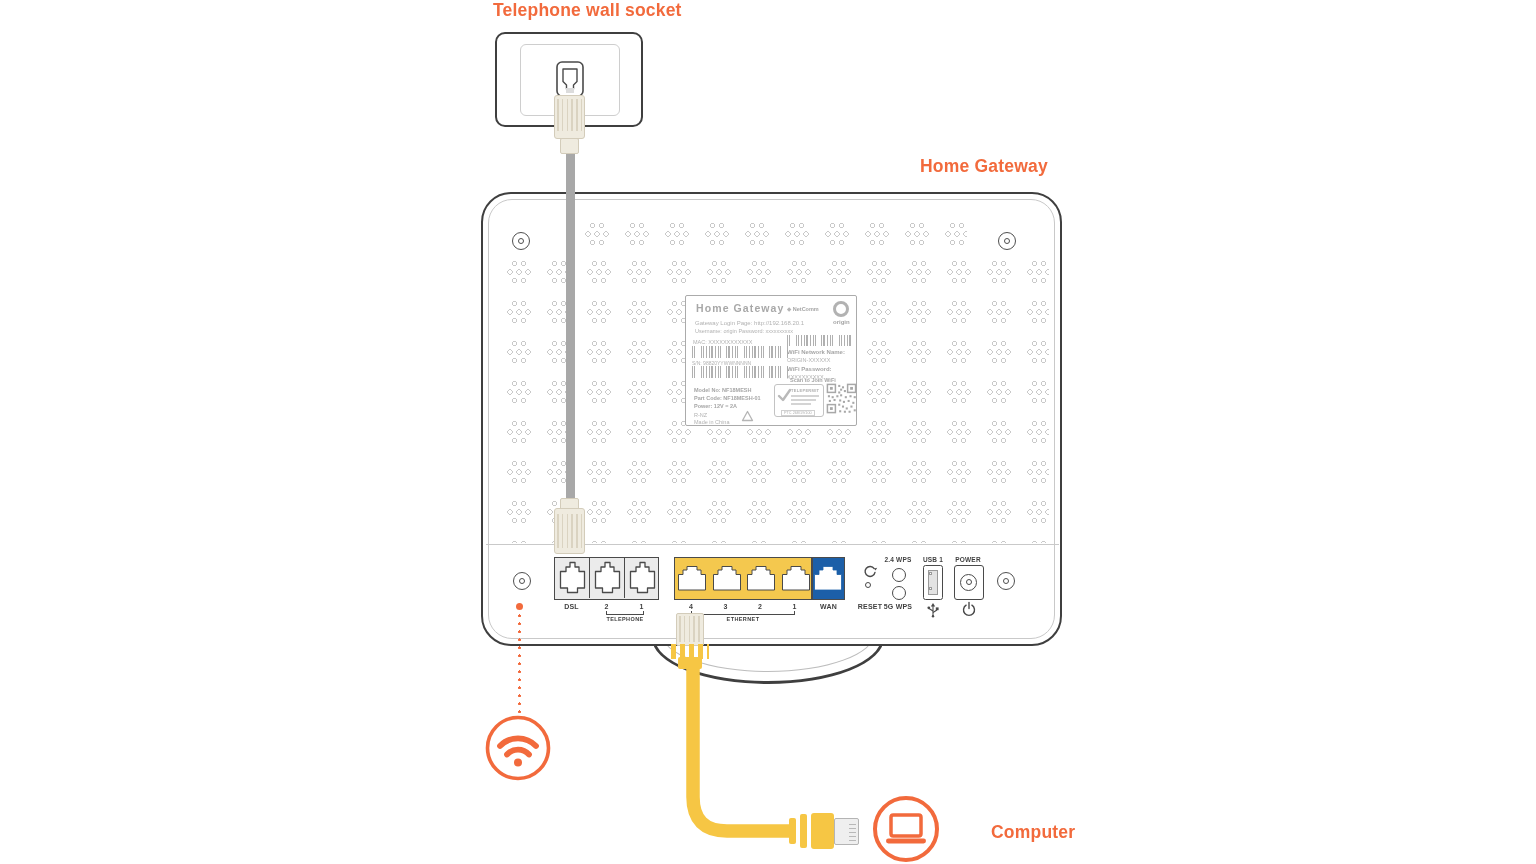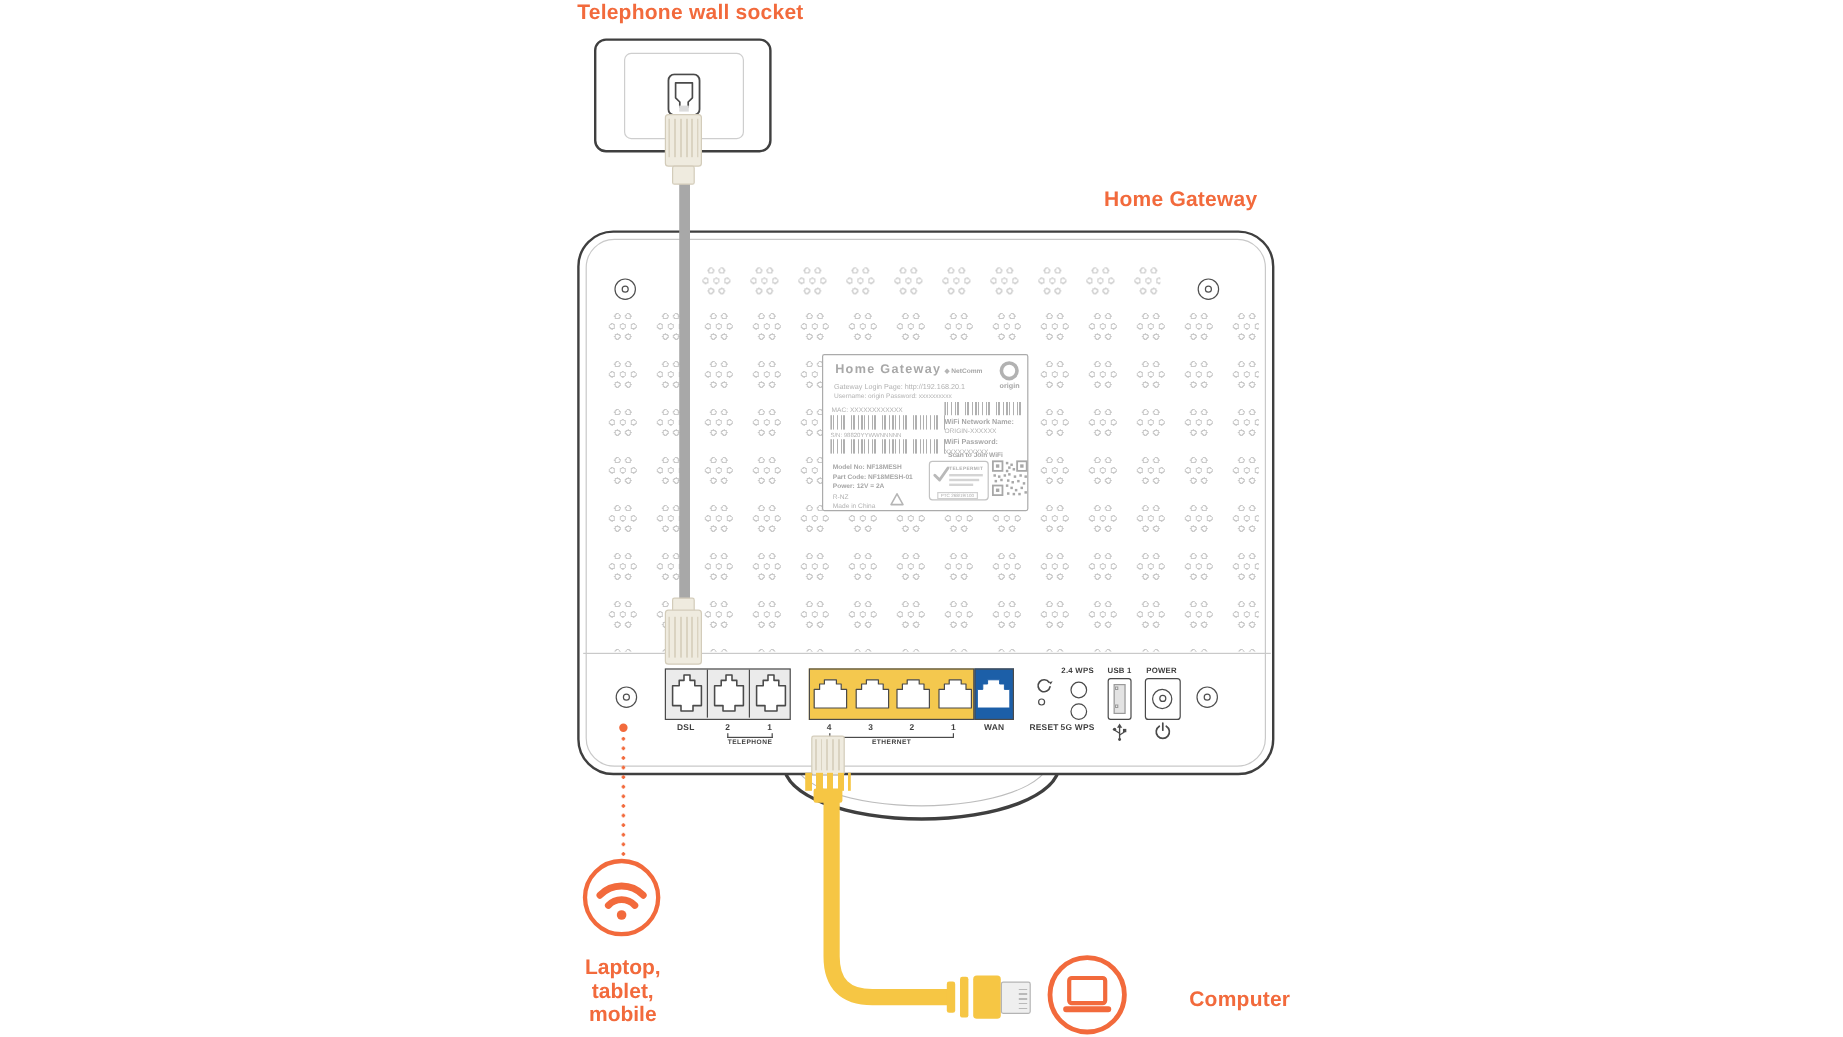--- a/index.html
+++ b/index.html
@@ -28,21 +28,21 @@
   .ribs{position:absolute;background-image:repeating-linear-gradient(90deg,#DAD3C1 0 1.6px,transparent 1.6px 4.8px)}
   .beige{position:absolute;background:#EFEBDF;border:1px solid #D3CCBA}
   .yellowfin{position:absolute;background-image:repeating-linear-gradient(90deg,#F6C644 0 5.5px,transparent 5.5px 9px)}
   .wpsbtn{position:absolute;width:14px;height:14px;border:1.4px solid #4A4A4A;border-radius:50%;background:#fff}
 </style>
 </head>
 <body>
 
 <div class="canvas">
 
-  <div class="heading" style="left:481px;top:0">Telephone wall socket</div>
+  <div class="heading" style="left:493px;top:0">Telephone wall socket</div>
   <div class="heading" style="left:920px;top:156px">Home Gateway</div>
 
   <div class="abs" style="left:495px;top:32px;width:148px;height:95px;border:2.5px solid #3F3F3F;border-radius:10px;background:#fff;z-index:3">
     <div class="abs" style="left:22.5px;top:9.5px;width:100px;height:72px;border:1.5px solid #CECECE;border-radius:6px"></div>
     <svg class="abs" style="left:58.5px;top:26.5px" width="28" height="36" viewBox="0 0 28 36">
       <rect x="1" y="1" width="26" height="34" rx="5" fill="#fff" stroke="#4A4A4A" stroke-width="1.6"></rect>
       <path d="M7,8 h14 v12.5 l-3.5,3.5 v4 h-7 v-4 l-3.5,-3.5 z" fill="#fff" stroke="#4A4A4A" stroke-width="1.4" stroke-linejoin="round"></path>
       <rect x="10" y="27" width="8" height="5" fill="#DCDCDC"></rect>
     </svg>
   </div>
@@ -272,25 +272,20 @@
 
   <div class="abs" style="left:516px;top:603px;width:7px;height:7px;border-radius:50%;background:#F26A3C;z-index:10"></div>
   <div class="abs" style="left:517.8px;top:614px;width:3.4px;height:101px;z-index:10;background-image:radial-gradient(circle at 1.7px 1.7px,#F26A3C 1.35px,transparent 1.6px);background-size:3.4px 8px;background-repeat:repeat-y"></div>
 
   <svg class="abs" style="left:483px;top:714px;z-index:10" width="70" height="70" viewBox="0 0 70 70">
     <circle cx="35" cy="34" r="30.5" fill="#fff" stroke="#F26A3C" stroke-width="3.6"></circle>
     <path d="M17,32 A25,25 0 0 1 53,32" fill="none" stroke="#F26A3C" stroke-width="5.8" stroke-linecap="round"></path>
     <path d="M24,40.5 A15,15 0 0 1 46,40.5" fill="none" stroke="#F26A3C" stroke-width="5.8" stroke-linecap="round"></path>
     <circle cx="35" cy="48.5" r="4" fill="#F26A3C"></circle>
   </svg>
-  <div class="abs" style="left:444px;top:797px;width:150px;text-align:center;color:#F26A3C;font-size:17.5px;font-weight:700;line-height:19.5px;z-index:10">
-    <span style="display:block">Laptop,</span>
-    <span style="display:block">tablet,</span>
-    <span style="display:block">mobile</span>
-  </div>
 
   <svg class="abs" style="left:871px;top:794px;z-index:10" width="70" height="70" viewBox="0 0 70 70">
     <circle cx="35" cy="35" r="31" fill="#fff" stroke="#F26A3C" stroke-width="4"></circle>
     <rect x="20" y="21" width="30" height="21" rx="2.2" fill="none" stroke="#F26A3C" stroke-width="3.5"></rect>
     <rect x="15" y="44.5" width="40" height="5" rx="2.4" fill="#F26A3C"></rect>
   </svg>
   <div class="heading" style="left:991px;top:822px">Computer</div>
 
 </div>
 

